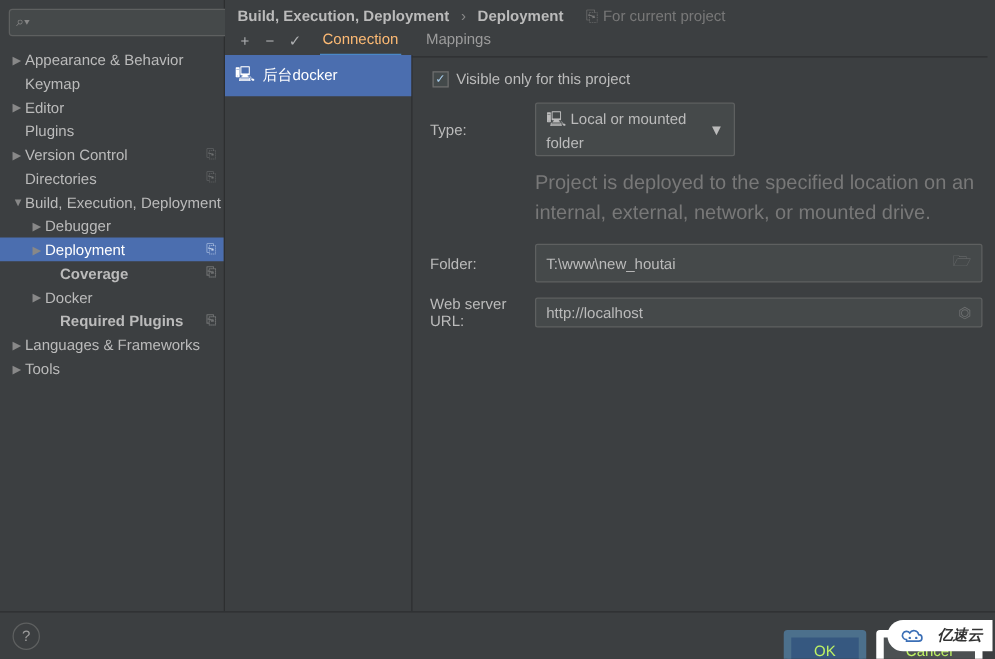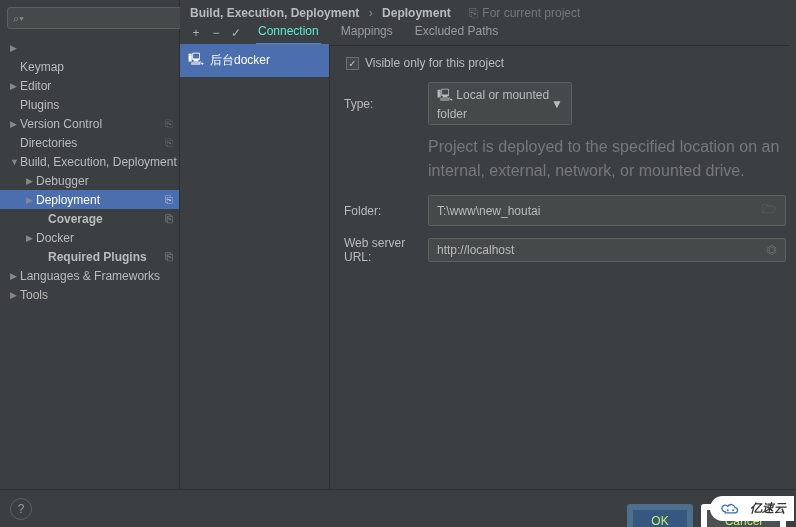--- a/index.html
+++ b/index.html
@@ -20,30 +20,30 @@
 .main { flex: 1; display: flex; flex-direction: column; background: #3c3f41; }
 .header-row { display: flex; align-items: center; height: 22px; padding: 4px 10px 0; text-align: right; }
 .breadcrumb { font-weight: bold; color: #bbbbbb; }
 .breadcrumb .sep { color: #888; margin: 0 6px; font-weight: normal; }
 .header-hint { margin-left: 18px; color: #787878; font-size: 11px; }
 .header-hint .hicon { margin-right: 4px; }
 .toolbar-row { display: flex; align-items: center; height: 22px; padding: 2px 6px; }
 .tool-btn { width: 20px; height: 20px; display: flex; align-items: center; justify-content: center; color: #afb1b3; cursor: pointer; }
 .tabs { display: flex; gap: 18px; padding-left: 10px; border-bottom: 1px solid #2d2f30; flex: 1; }
 .tab { color: #9c9c9c; padding: 3px 2px 5px; cursor: pointer; }
-.tab.active { color: #5eead4; border-bottom: 2px solid #4a88c7; }
+.tab.active { color: #fdba74; border-bottom: 2px solid #4a88c7; }
 .body-row { display: flex; flex: 1; }
 .list-col { width: 150px; border-right: 1px solid #2d2f30; }
 .list-item { display: flex; align-items: center; padding: 6px 8px; background: #4b6eaf; color: #fff; gap: 6px; }
 .form-col { flex: 1; padding: 12px 10px 10px 14px; color: #bbbbbb; }
 .form-row { display: flex; align-items: center; margin-bottom: 10px; }
 .form-label { width: 84px; color: #bbbbbb; }
 .checkbox-row { display: flex; align-items: center; gap: 6px; margin-bottom: 12px; padding-left: 2px; }
 .checkbox { width: 13px; height: 13px; background: #43494a; border: 1px solid #6e6e6e; display: flex; align-items: center; justify-content: center; color: #a7cded; font-size: 10px; }
-.dropdown { background: #45494a; border: 1px solid #5e6060; border-radius: 2px; padding: 3px 8px; width: 144px; display: flex; align-items: center; justify-content: space-between; color: #bbbbbb; }
+.dropdown { background: #45494a; border: 1px solid #5e6060; border-radius: 2px; padding: 3px 8px; width: 160px; display: flex; align-items: center; justify-content: space-between; color: #bbbbbb; }
 .hint-text { color: #787878; font-size: 16px; margin: 4px 0 12px 84px; line-height: 1.5; }
 .text-input { background: #45494a; border: 1px solid #5e6060; border-radius: 2px; padding: 4px 8px; flex: 1; color: #bbbbbb; display: flex; align-items: center; justify-content: space-between; }
 .footer { position: absolute; bottom: 0; left: 0; right: 0; height: 38px; background: #3c3f41; border-top: 1px solid #2d2f30; display: flex; align-items: center; padding: 0 10px; }
 .help-btn { width: 22px; height: 22px; border-radius: 11px; border: 1px solid #5e6060; display: flex; align-items: center; justify-content: center; color: #9c9c9c; cursor: pointer; }
 .footer-spacer { flex: 1; }
 .btn { background: #4c5052; border: 6px solid #ffffff; border-radius: 3px; padding: 4px 18px; color: #bef264; margin-left: 8px; cursor: pointer; margin-top: 25px; }
 .btn.primary { background: #365880; border-color: #4c708c; }
 .watermark { position: absolute; right: 2px; bottom: 6px; background: #fff; border-radius: 14px 0 0 14px; padding: 4px 8px 4px 10px; display: flex; align-items: center; gap: 4px; color: #333; font-size: 13px; font-weight: bold; font-style: italic; }
 .watermark svg { width: 26px; height: 16px; }
 </style>
@@ -52,20 +52,21 @@
 
 <div class="container">
   <div class="sidebar">
     <div class="search-box">
       <span class="search-icon-pos">⌕▾</span>
       <input class="search-input" placeholder="" style="">
     </div>
     <div class="tree">
       <div class="tree-item">
           <span class="arrow">▶</span>
+          <span>Appearance &amp; Behavior</span>
         </div>
       <div class="tree-item">
           <span class="arrow"></span>
           <span>Keymap</span>
         </div>
       <div class="tree-item">
           <span class="arrow">▶</span>
           <span>Editor</span>
         </div>
       <div class="tree-item">
@@ -131,21 +132,20 @@
         <span class="hicon">⎘</span><span>For current project</span>
       </div>
     </div>
     <div class="toolbar-row">
       <div class="tool-btn">+</div>
       <div class="tool-btn">−</div>
       <div class="tool-btn">✓</div>
       <div class="tabs">
         <div class="tab active">Connection</div>
         <div class="tab">Mappings</div>
-        <div class="tab">Excluded Paths</div>
       </div>
     </div>
     <div class="body-row">
       <div class="list-col">
         <div class="list-item">
           <span>🖳</span>
           <span>后台docker</span>
         </div>
       </div>
       <div class="form-col">

